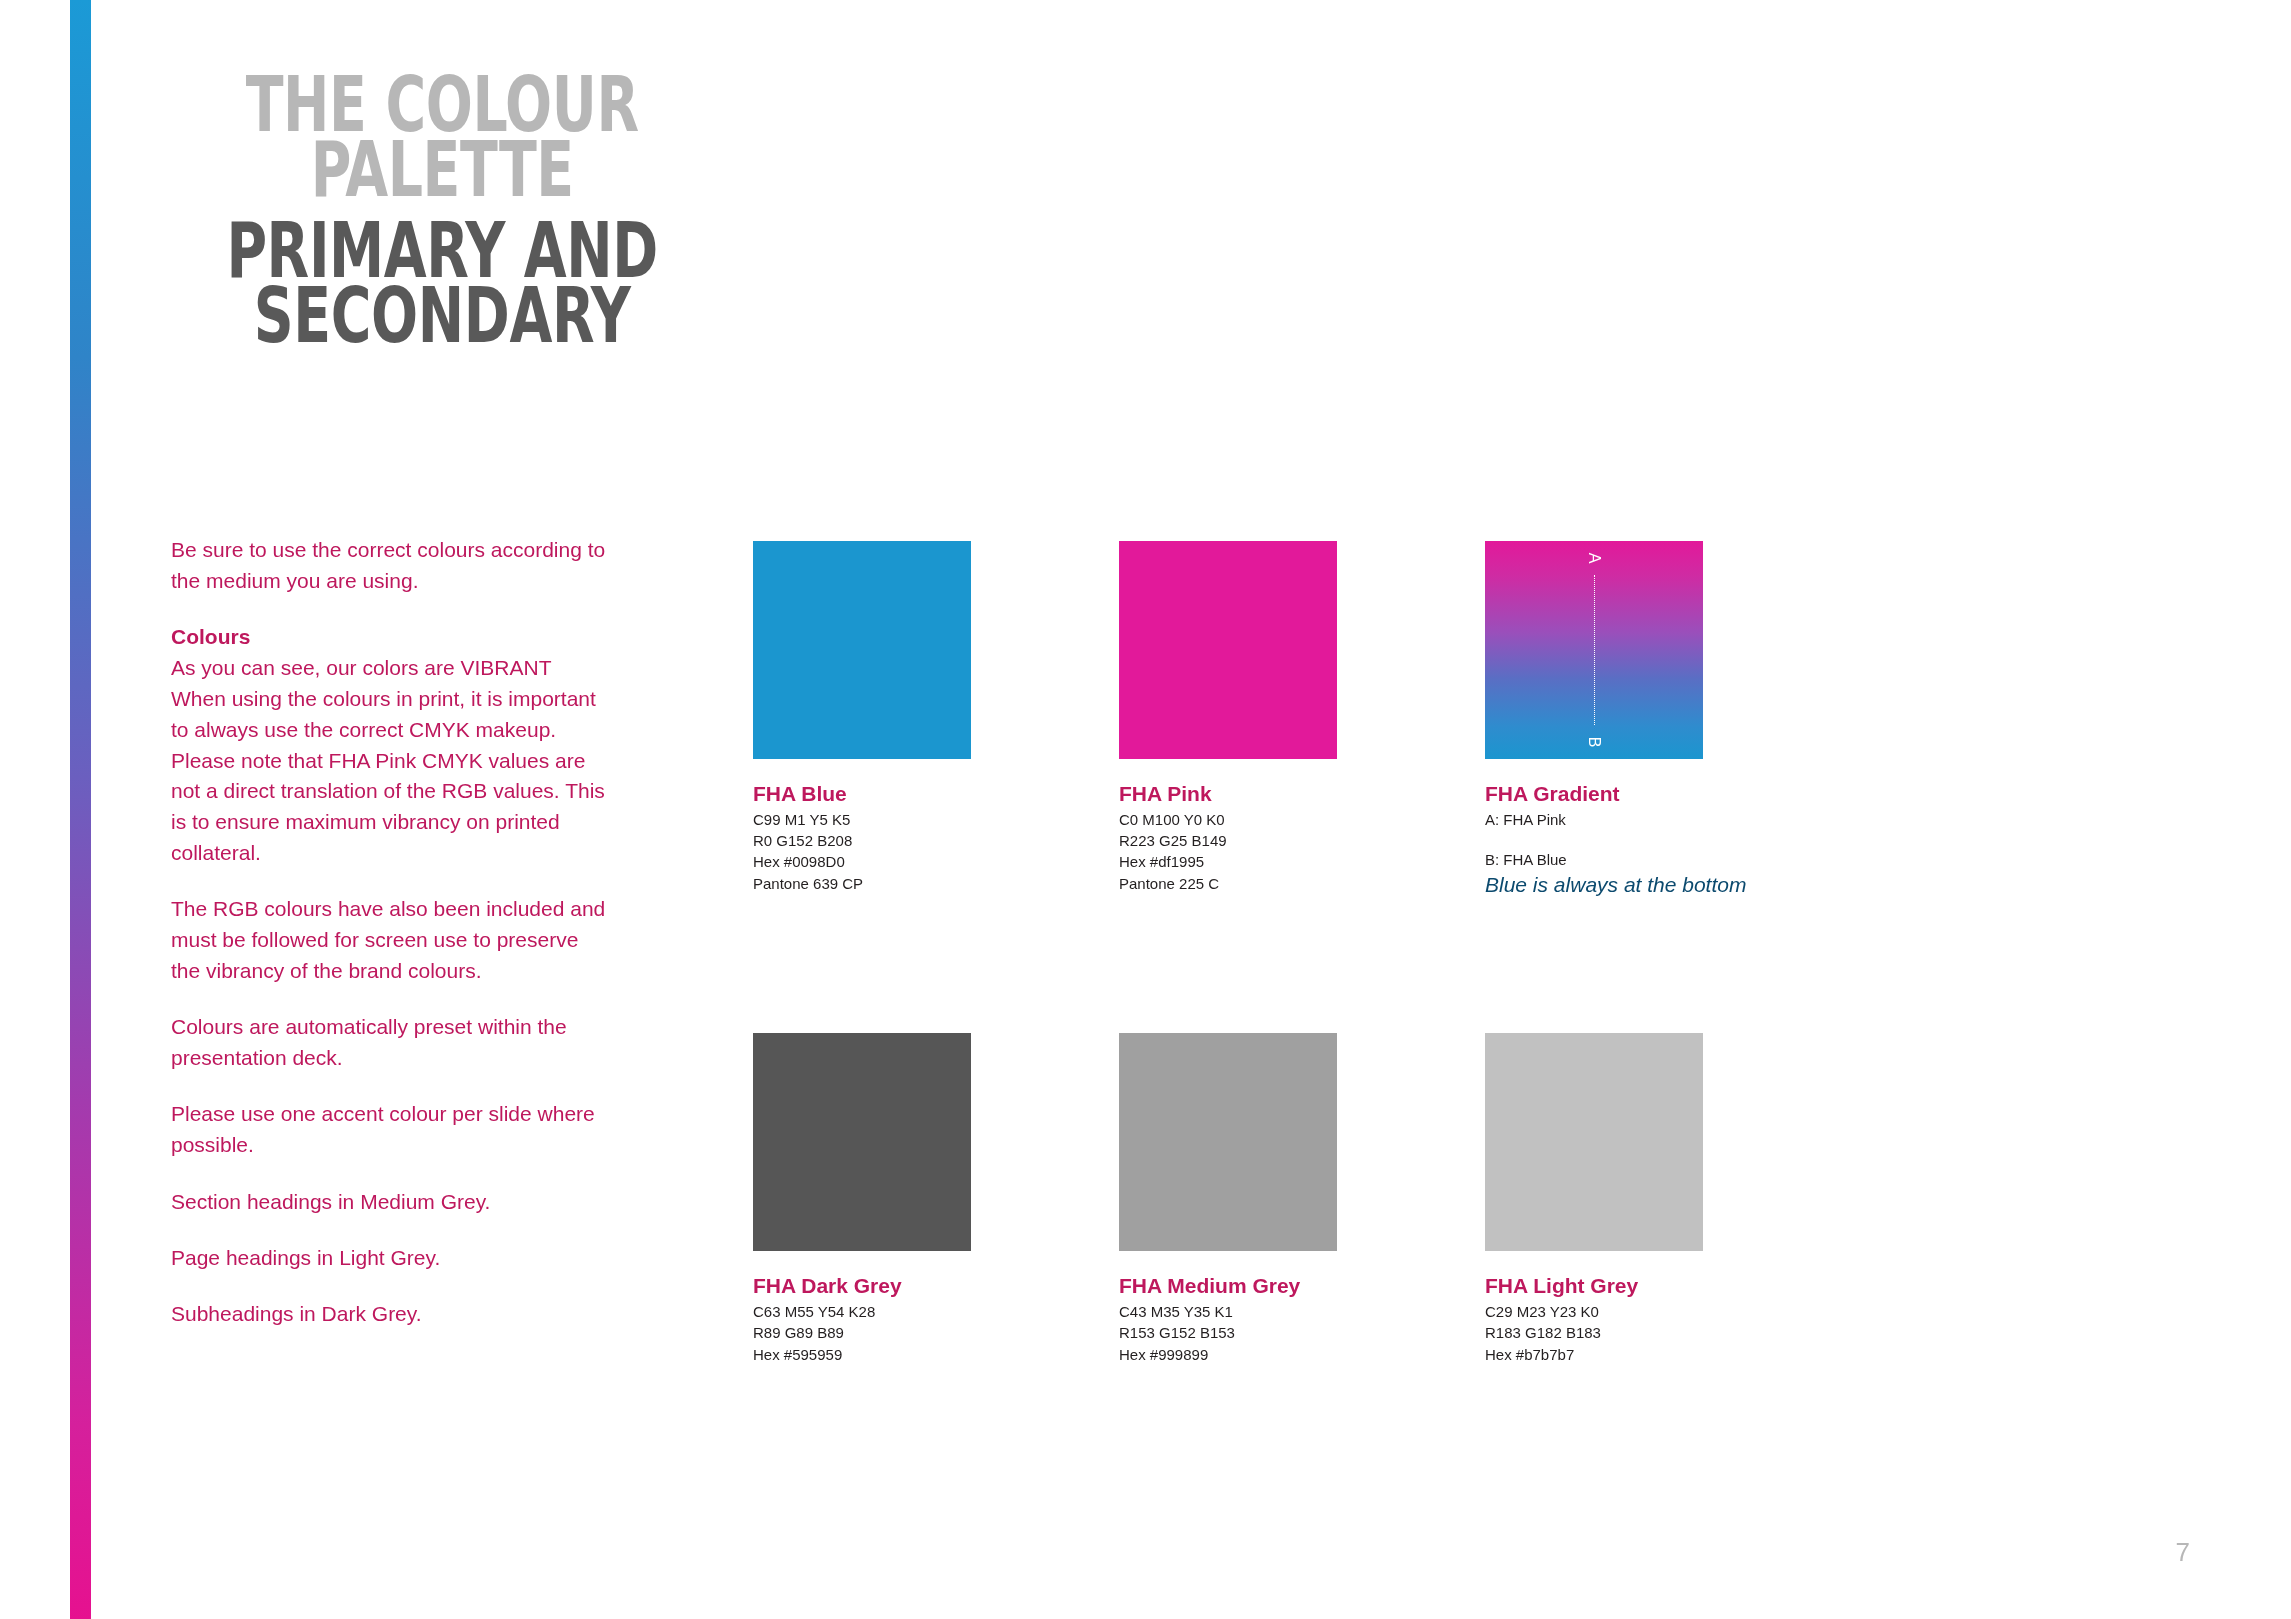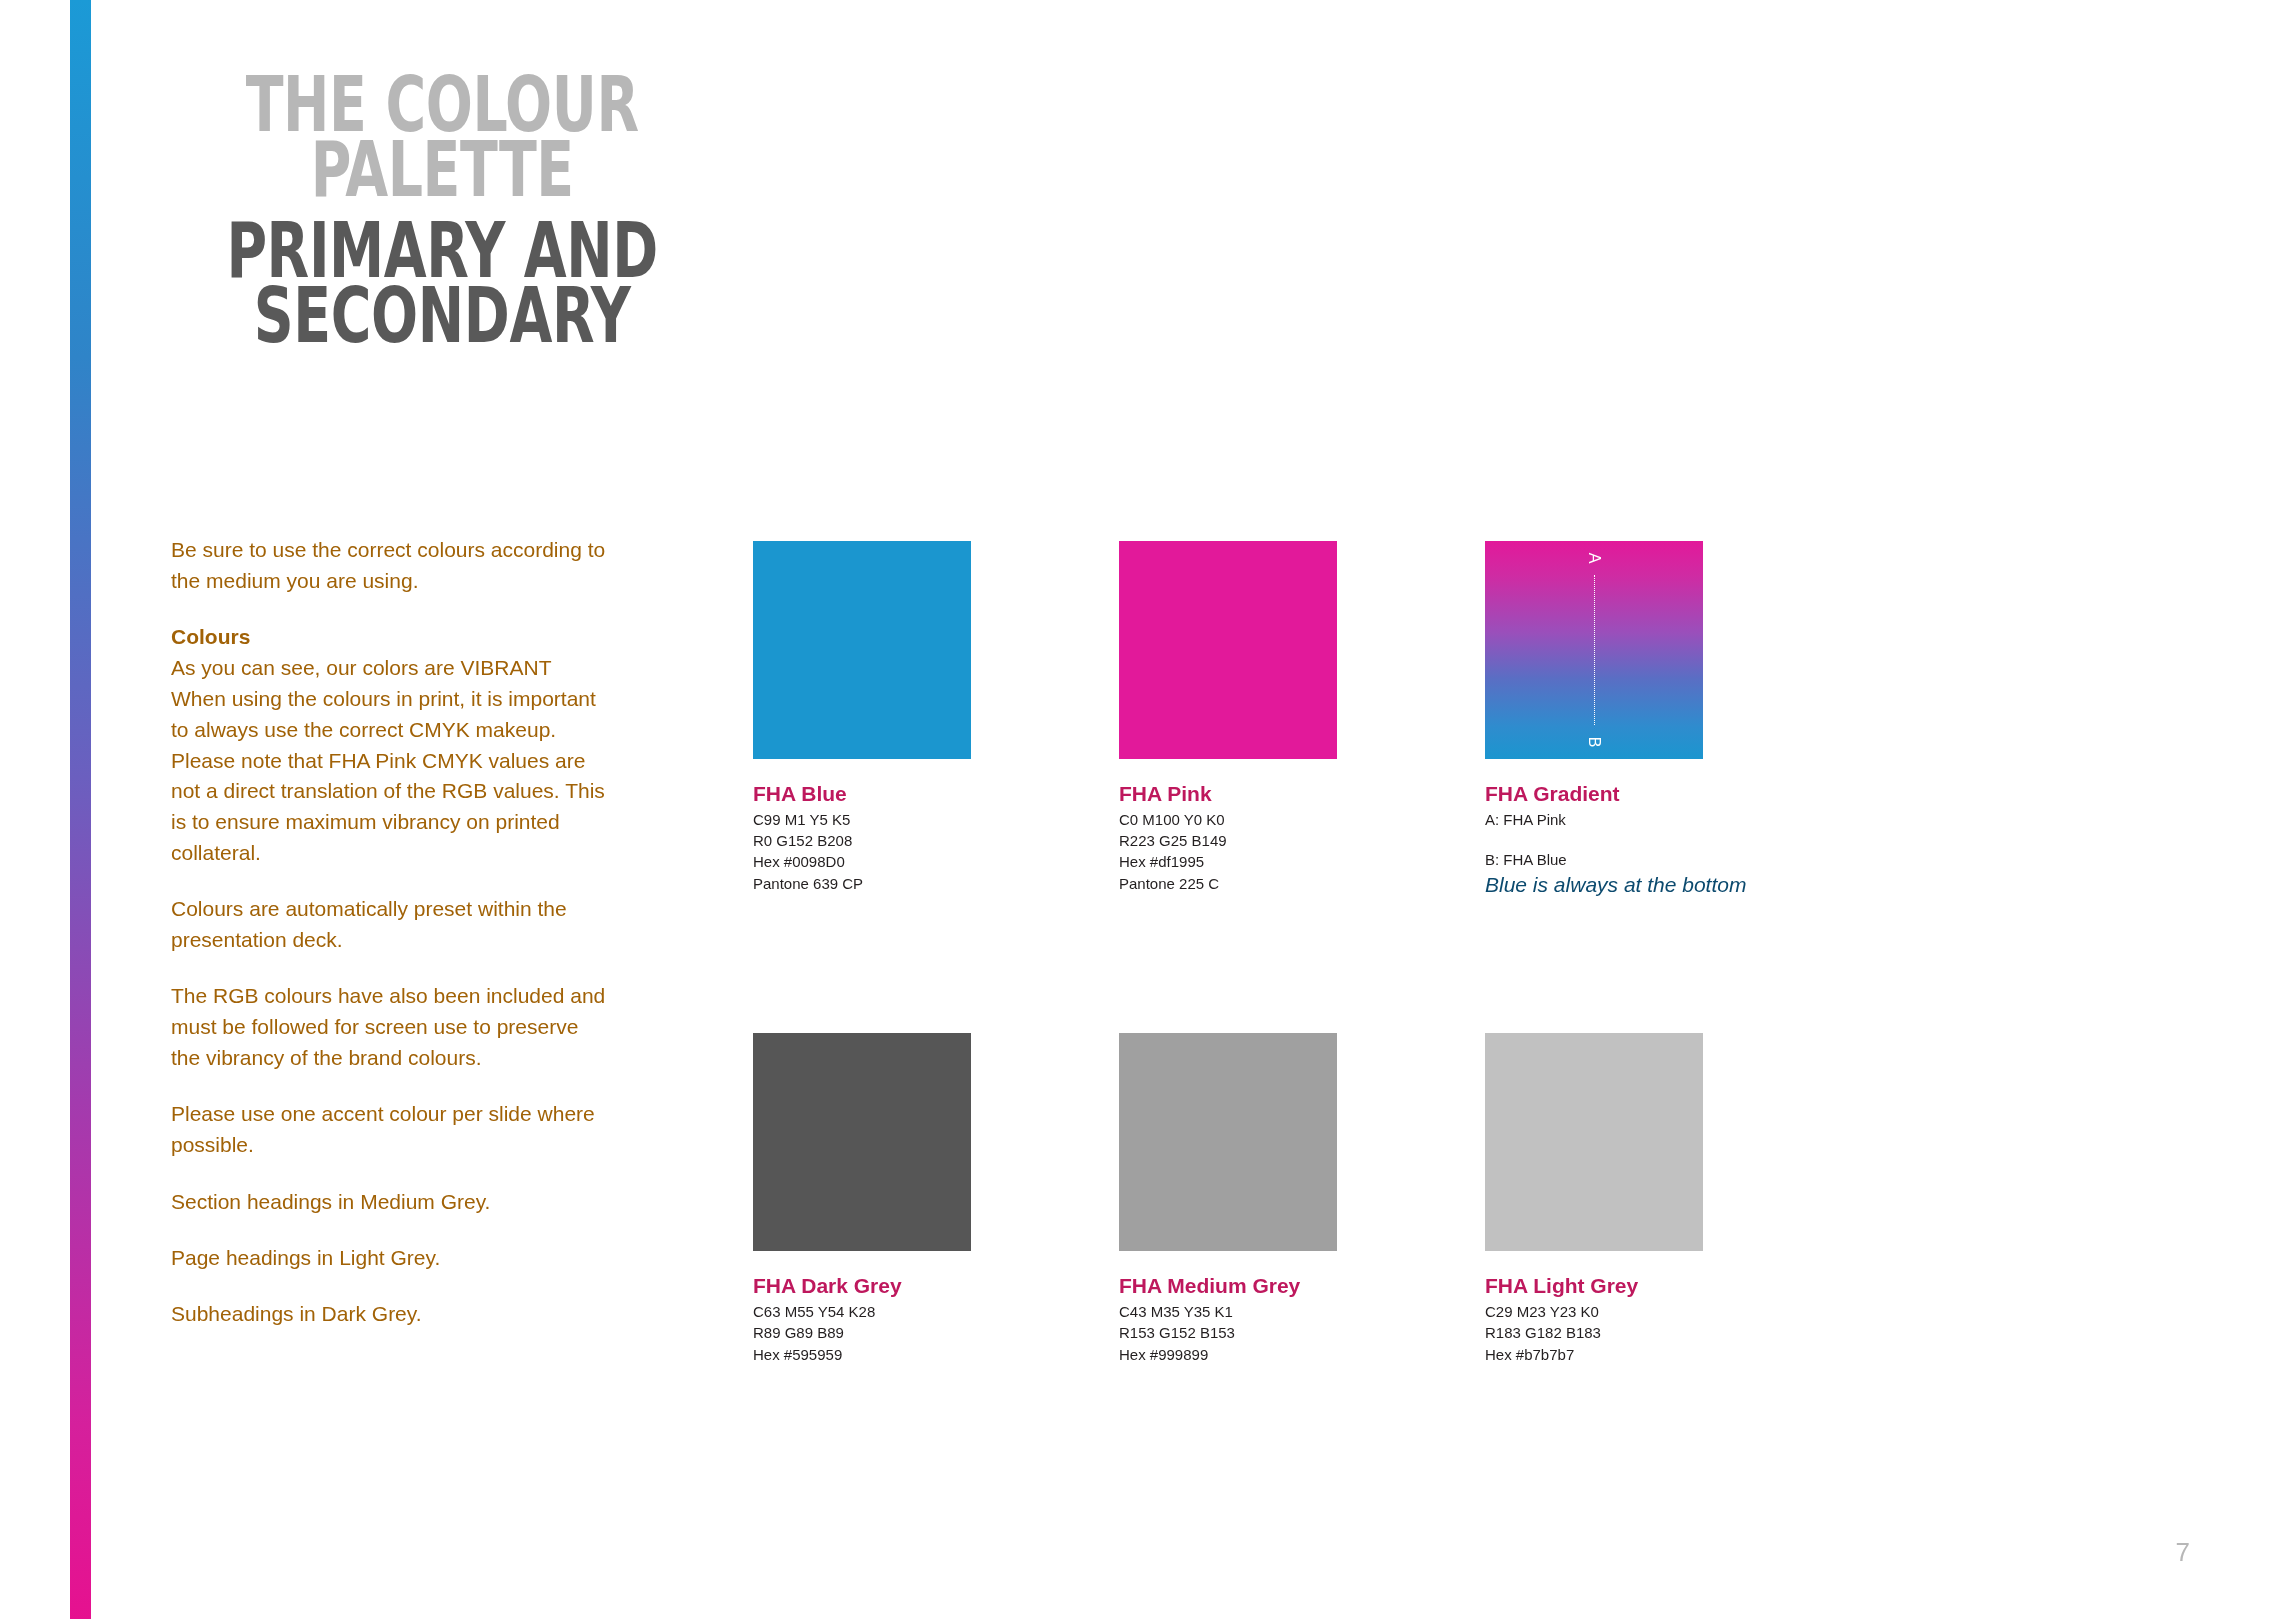--- a/index.html
+++ b/index.html
@@ -48,21 +48,21 @@
   .h-light { color: #b7b7b7; }
   .h-dark  { color: #595959; }
   .h-gap { height: 17px; }
 
   
   .copy {
     position: absolute;
     left: 171px;
     top: 535px;
     width: 435px;
-    color: #a16207;
+    color: #be185d;
     font-size: 21px;
     line-height: 1.47;
   }
   .copy p {
     margin: 0 0 25.4px 0;
   }
   .copy p:last-child { margin-bottom: 16px; }
   .copy .strong {
     font-weight: 700;
     display: block;
@@ -160,22 +160,22 @@
   <div class="h-line h-dark">PRIMARY AND</div>
   <div class="h-line h-dark">SECONDARY</div>
 </div>
 
 <div class="copy">
   <p>Be sure to use the correct colours according to the medium you are using.</p>
   <p>
     <span class="strong">Colours</span>
     <span>As you can see, our colors are VIBRANT When using the colours in print, it is important to always use the correct CMYK makeup. Please note that FHA Pink CMYK values are not a direct translation of the RGB values. This is to ensure maximum vibrancy on printed collateral.</span>
   </p>
+  <p>The RGB colours have also been included and must be followed for screen use to preserve the vibrancy of the brand colours.</p>
   <p>Colours are automatically preset within the presentation deck.</p>
-  <p>The RGB colours have also been included and must be followed for screen use to preserve the vibrancy of the brand colours.</p>
   <p>Please use one accent colour per slide where possible.</p>
   <p>Section headings in Medium Grey.</p>
   <p>Page headings in Light Grey.</p>
   <p>Subheadings in Dark Grey.</p>
 </div>
 
 <div class="grid">
 
   <div class="row first">
 

